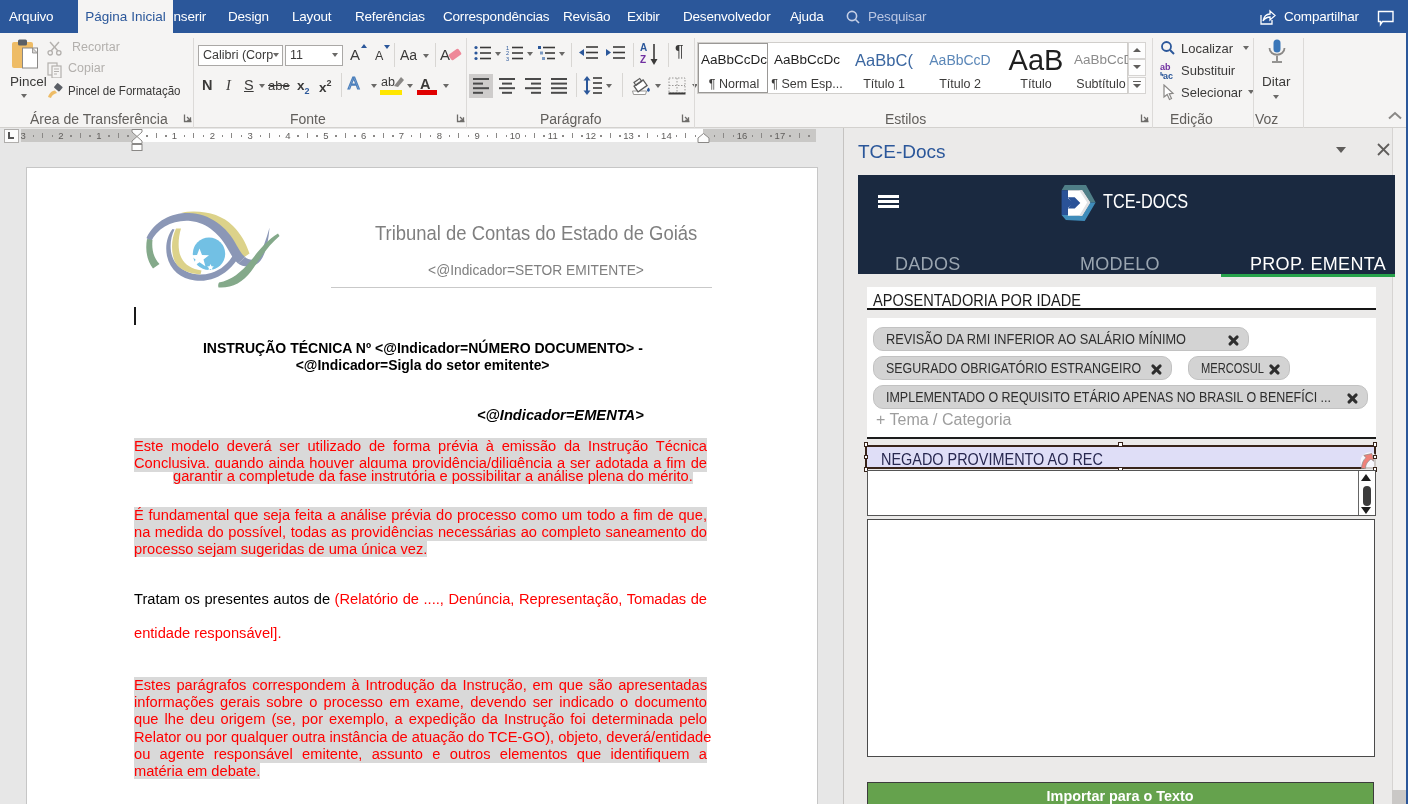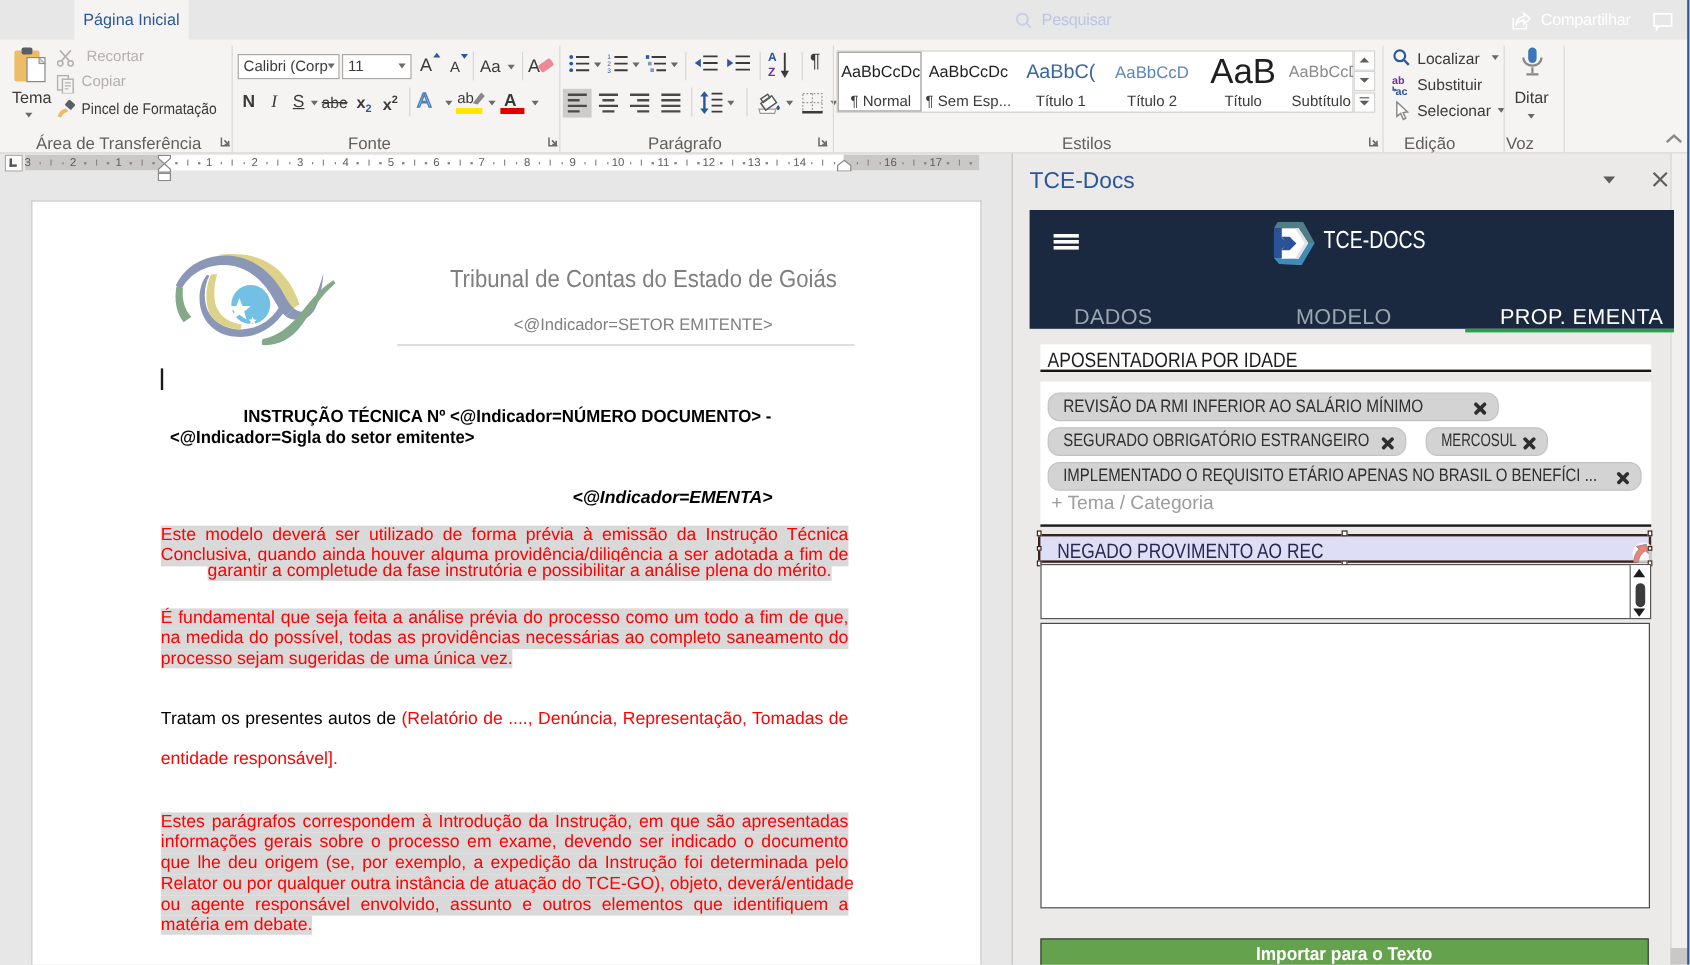--- a/index.html
+++ b/index.html
@@ -2,21 +2,21 @@
 <html><head><meta charset="utf-8">
 <style>
 *{margin:0;padding:0;box-sizing:border-box;}
 html,body{width:1408px;height:804px;overflow:hidden;}
 body{font-family:"Liberation Sans",sans-serif;background:#e7e7e7;}
 .abs{position:absolute;}
 #root{position:relative;width:1408px;height:804px;overflow:hidden;}
 
 #titlebar{position:absolute;left:0;top:0;width:1408px;height:33px;background:#2b579a;}
 .ttab{position:absolute;top:0;height:33px;line-height:33px;color:#fff;font-size:13.5px;letter-spacing:-0.2px;white-space:nowrap;}
-#activetab{position:absolute;left:62px;top:0;width:95px;height:34px;background:#f5f4f3;color:#2b579a;text-align:center;line-height:33px;font-size:13.5px;}
+#activetab{position:absolute;left:78px;top:0;width:95px;height:34px;background:#f5f4f3;color:#2b579a;text-align:center;line-height:33px;font-size:13.5px;}
 
 #ribbon{position:absolute;left:0;top:33px;width:1408px;height:95px;background:#f5f4f3;border-bottom:1px solid #d3d1ce;}
 .gsep{position:absolute;top:5px;height:100px;width:1px;background:#dcdad8;}
 .glabel{position:absolute;top:78px;font-size:14px;color:#615e5b;text-align:left;white-space:nowrap;}
 .launcher{position:absolute;width:10px;height:10px;}
 .btxt{position:absolute;font-size:12.5px;color:#3b3a39;white-space:nowrap;}
 .gtxt{position:absolute;font-size:12.5px;color:#b3b0ad;white-space:nowrap;}
 .caret{position:absolute;width:0;height:0;border-left:3.5px solid transparent;border-right:3.5px solid transparent;border-top:4px solid #6a6967;}
 .vline2{position:absolute;top:9px;height:56px;width:1px;background:#d8d6d3;}
 .combo{position:absolute;background:#fff;border:1px solid #aaa8a6;}
@@ -37,20 +37,32 @@
 .ptab{position:absolute;font-size:18px;letter-spacing:0.3px;}
 .pill{position:absolute;height:24px;background:#d3d3d3;border:1px solid #c2c2c2;border-radius:10px;color:#2e2e2e;font-size:15px;line-height:22px;white-space:nowrap;}
 .pillx{position:absolute;right:8px;top:6px;width:13px;height:13px;}
 .pillx i,.pillx b{position:absolute;left:0px;top:5.2px;width:13px;height:2.8px;background:#2e2e2e;border-radius:1.4px;}
 .pillx i{transform:rotate(45deg);}  .pillx b{transform:rotate(-45deg);}
 .handle{position:absolute;width:4.5px;height:4.5px;background:#fff;border:1.6px solid #38241a;}
 .sqz{display:inline-block;transform-origin:0 50%;white-space:nowrap;}
 </style></head><body>
 <div id="root">
 
+<div id="titlebar">
+<span class="ttab" style="left:9px">Arquivo</span>
+<span class="ttab" style="left:170px">Inserir</span>
+<span class="ttab" style="left:228px">Design</span>
+<span class="ttab" style="left:292px">Layout</span>
+<span class="ttab" style="left:355px">Referências</span>
+<span class="ttab" style="left:443px">Correspondências</span>
+<span class="ttab" style="left:563px">Revisão</span>
+<span class="ttab" style="left:627px">Exibir</span>
+<span class="ttab" style="left:683px">Desenvolvedor</span>
+<span class="ttab" style="left:790px">Ajuda</span>
+</div>
 <div id="activetab">Página Inicial</div>
 <svg class="abs" style="left:845px;top:9px" width="16" height="16" viewBox="0 0 16 16">
 <circle cx="7" cy="7" r="4.6" fill="none" stroke="#c5cfe6" stroke-width="1.6"></circle>
 <line x1="10.5" y1="10.5" x2="14" y2="14" stroke="#c5cfe6" stroke-width="1.6"></line>
     </svg>
 <span class="ttab" style="left:868px;color:#bac6e2">Pesquisar</span>
 <svg class="abs" style="left:1259px;top:9px" width="18" height="17" viewBox="0 0 18 17">
 <path d="M2,6 L2,15 L13,15 L13,11" fill="none" stroke="#fff" stroke-width="1.3"></path>
 <path d="M4,12 C5,7 8,5 11,5 L11,2 L16,6.5 L11,11 L11,8 C8.5,8 6,9 4,12 Z" fill="none" stroke="#fff" stroke-width="1.3"></path>
     </svg>
@@ -58,21 +70,21 @@
 <svg class="abs" style="left:1377px;top:10px" width="18" height="17" viewBox="0 0 18 17">
 <path d="M1.5,1.5 L16,1.5 L16,11.5 L5.5,11.5 L3.5,14.5 L3.5,11.5 L1.5,11.5 Z" fill="none" stroke="#fff" stroke-width="1.4"></path>
     </svg>
 <div id="ribbon"></div>
 <svg class="abs" style="left:11px;top:39px" width="30" height="32" viewBox="0 0 30 32">
 <rect x="1" y="3" width="21" height="26" rx="2" fill="#eebc66"></rect>
 <rect x="7" y="0.5" width="9" height="6" rx="1.5" fill="#595f66"></rect>
 <rect x="11.5" y="9" width="15" height="20" fill="#fff" stroke="#8a8886" stroke-width="1"></rect>
 <path d="M21.5,9 L26.5,14 L21.5,14 Z" fill="#d8d6d4" stroke="#8a8886" stroke-width="0.8"></path>
 </svg>
-<div class="btxt" style="left:10px;top:74px;font-size:13.5px">Tema</div>
+<div class="btxt" style="left:10px;top:74px;font-size:13.5px">Pincel</div>
 <div class="caret" style="left:21px;top:94px"></div>
 <svg class="abs" style="left:47px;top:41px" width="16" height="15" viewBox="0 0 16 15">
 <line x1="3" y1="1" x2="11" y2="10" stroke="#b3b0ad" stroke-width="1.4"></line>
 <line x1="12" y1="1" x2="4" y2="10" stroke="#b3b0ad" stroke-width="1.4"></line>
 <circle cx="3.2" cy="11.8" r="2.2" fill="none" stroke="#b3b0ad" stroke-width="1.3"></circle>
 <circle cx="11.8" cy="11.8" r="2.2" fill="none" stroke="#b3b0ad" stroke-width="1.3"></circle>
     </svg>
 <div class="gtxt" style="left:72px;top:40px">Recortar</div>
 <svg class="abs" style="left:47px;top:62px" width="16" height="16" viewBox="0 0 16 16">
 <rect x="1" y="1" width="9" height="12" fill="none" stroke="#b3b0ad" stroke-width="1.2"></rect>
@@ -413,35 +425,35 @@
 <path d="M75.5,79.5 C88,80.5 100,74.5 108,63.5 C116,52.5 124,38.5 136.5,28 L135,25.5 C123.5,32.5 115.5,43 107.5,53 C98.5,64 88,72.5 76,74.5 C75,76 75,78 75.5,79.5 Z" fill="#84a98a"></path>
 <circle cx="66" cy="45.7" r="16.2" fill="#72c0e4"></circle>
 <path d="M56.5,40.5 L59,47 L66,47.2 L60.5,51.5 L62.4,58.3 L56.5,54.3 L50.6,58.3 L52.5,51.5 L47,47.2 L54,47 Z" fill="#fff"></path>
 <path d="M67.5,56 l1,2.2 2.4,0.2 -1.8,1.6 0.5,2.4 -2.1,-1.3 -2.1,1.3 0.5,-2.4 -1.8,-1.6 2.4,-0.2 Z" fill="#fff"></path>
 </svg>
 <div class="abs" style="left:333px;top:221px;width:406px;text-align:center;font-size:20.5px;color:#7f7f7f;white-space:nowrap"><span class="sqz" style="transform:scaleX(0.9);transform-origin:50% 50%">Tribunal de Contas do Estado de Goiás</span></div>
 <div class="abs" style="left:333px;top:263px;width:406px;text-align:center;font-size:13.8px;color:#7f7f7f;white-space:nowrap">&lt;@Indicador=SETOR EMITENTE&gt;</div>
 <div class="abs" style="left:331px;top:287px;width:381px;height:1px;background:#c9c9c9"></div>
 <div class="abs" style="left:134px;top:307px;width:1.5px;height:18px;background:#1a1a1a"></div>
 <div class="abs" style="left:135px;top:340px;width:575px;text-align:center;font-size:14.67px;font-weight:bold;color:#000;white-space:nowrap"><span class="sqz" style="transform:scaleX(0.957);transform-origin:50% 50%">INSTRUÇÃO TÉCNICA Nº &lt;@Indicador=NÚMERO DOCUMENTO&gt; -</span></div>
-<div class="abs" style="left:135px;top:357px;width:575px;text-align:left;font-size:14.67px;font-weight:bold;color:#000;white-space:nowrap"><span class="sqz" style="transform:scaleX(0.95);transform-origin:50% 50%">&lt;@Indicador=Sigla do setor emitente&gt;</span></div>
+<div class="abs" style="left:135px;top:357px;width:575px;text-align:center;font-size:14.67px;font-weight:bold;color:#000;white-space:nowrap"><span class="sqz" style="transform:scaleX(0.95);transform-origin:50% 50%">&lt;@Indicador=Sigla do setor emitente&gt;</span></div>
 <div class="abs" style="left:477px;top:407px;font-size:14.67px;font-weight:bold;font-style:italic;color:#000">&lt;@Indicador=EMENTA&gt;</div>
 <div class="abs line just hl" style="left:134px;top:438.0px;width:573px;">Este modelo deverá ser utilizado de forma prévia à emissão da Instrução Técnica</div>
 <div class="abs line just hl" style="left:134px;top:455.2px;width:573px;">Conclusiva, quando ainda houver alguma providência/diligência a ser adotada a fim de</div>
 <div class="abs line" style="left:134px;top:468px;width:573px;margin-left:39px;"><span class="hl">garantir a completude da fase instrutória e possibilitar a análise plena do mérito.</span></div>
 <div class="abs line just hl" style="left:134px;top:507.0px;width:573px;">É fundamental que seja feita a análise prévia do processo como um todo a fim de que,</div>
 <div class="abs line just hl" style="left:134px;top:524.2px;width:573px;">na medida do possível, todas as providências necessárias ao completo saneamento do</div>
 <div class="abs line" style="left:134px;top:541.4px;width:573px;"><span class="hl">processo sejam sugeridas de uma única vez.</span></div>
 <div class="abs line just" style="left:134px;top:591.0px;width:573px;"><span class="blk">Tratam os presentes autos de </span>(Relatório de ...., Denúncia, Representação, Tomadas de</div>
 <div class="abs line" style="left:134px;top:625.4px;width:573px;">entidade responsável].</div>
 <div class="abs line just hl" style="left:134px;top:677.0px;width:573px;">Estes parágrafos correspondem à Introdução da Instrução, em que são apresentadas</div>
 <div class="abs line just hl" style="left:134px;top:694.2px;width:573px;">informações gerais sobre o processo em exame, devendo ser indicado o documento</div>
 <div class="abs line just hl" style="left:134px;top:711.4px;width:573px;">que lhe deu origem (se, por exemplo, a expedição da Instrução foi determinada pelo</div>
 <div class="abs line just hl" style="left:134px;top:728.6px;width:573px;">Relator ou por qualquer outra instância de atuação do TCE-GO), objeto, deverá/entidade</div>
-<div class="abs line just hl" style="left:134px;top:745.8px;width:573px;">ou agente responsável envolvido, assunto e outros elementos que identifiquem a</div>
+<div class="abs line just hl" style="left:134px;top:745.8px;width:573px;">ou agente responsável emitente, assunto e outros elementos que identifiquem a</div>
 <div class="abs line" style="left:134px;top:763.0px;width:573px;"><span class="hl">matéria em debate.</span></div>
 <div id="panel"></div>
 <div class="abs" style="left:843px;top:128px;width:1px;height:676px;background:#c5c3c1"></div>
 <div id="pscroll"></div>
 <div class="abs" style="left:1392px;top:790px;width:15px;height:14px;background:#cac8c6"></div>
 <div class="abs" style="left:1406px;top:0;width:2px;height:804px;background:#2b579a"></div>
 <div class="abs" style="left:858px;top:141px;font-size:19px;color:#2b579a">TCE-Docs</div>
 <div class="abs" style="left:1336px;top:147px;width:0;height:0;border-left:5.5px solid transparent;border-right:5.5px solid transparent;border-top:6px solid #5f5d5b"></div>
 <svg class="abs" style="left:1377px;top:143px" width="13" height="13" viewBox="0 0 13 13">
 <line x1="1" y1="1" x2="12" y2="12" stroke="#5f5d5b" stroke-width="1.8"></line>

